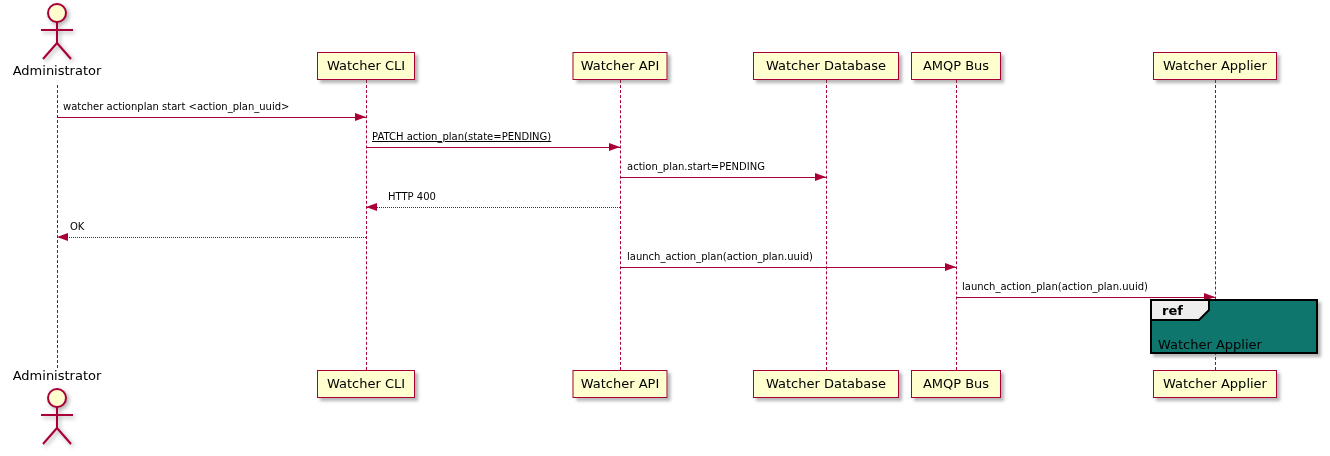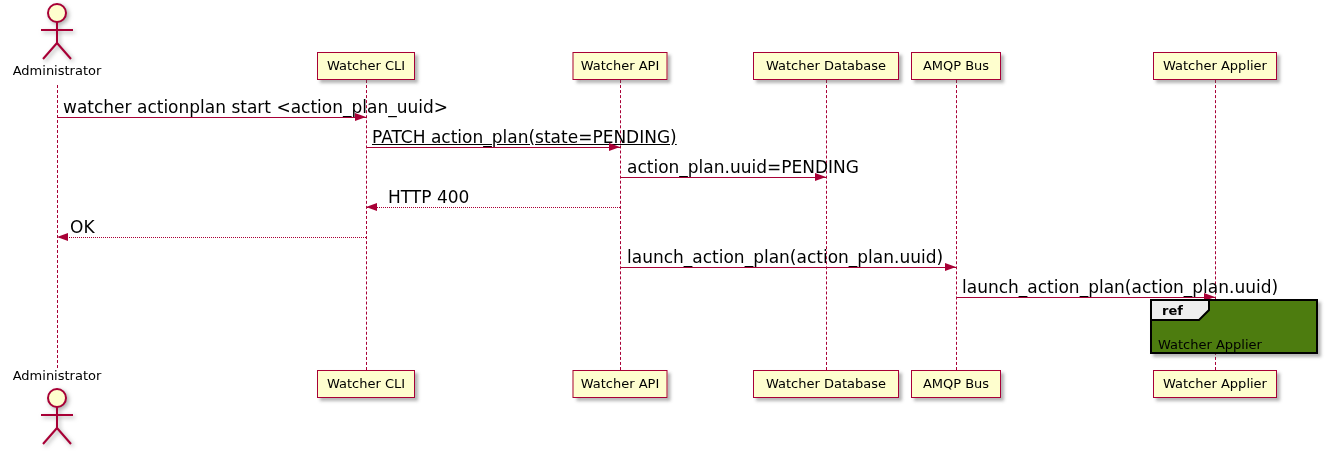--- a/index.html
+++ b/index.html
@@ -9,31 +9,31 @@
   }
   .pbox{
     position:absolute; box-sizing:border-box; height:28px; top:52px;
     transform:translateX(-50%);
     background:#FEFECE; border:1.5px solid #A80036;
     box-shadow:3px 3px 3px rgba(90,90,90,0.45);
     font-size:13px; line-height:25px; text-align:center; white-space:nowrap;
   }
   .pbox.bottom{top:370px;}
   .lifeline{position:absolute; width:0; border-left:1px dashed #A80036;}
-  .msg-label{position:absolute; font-size:17px; line-height:14px; white-space:nowrap;}
+  .msg-label{position:absolute; font-size:10px; line-height:14px; white-space:nowrap;}
   .msg-line{position:absolute; height:0; border-top:1px solid #A80036;}
   .msg-line.return{border-top-style:dotted;}
   .ah{position:absolute; width:0; height:0; border-top:4px solid transparent; border-bottom:4px solid transparent;}
   .ah.right{border-left:11px solid #A80036;}
   .ah.left{border-right:11px solid #A80036;}
   .actor-label{position:absolute; font-size:13px; width:140px; text-align:center; transform:translateX(-50%);}
   .actor-figure{position:absolute; filter:drop-shadow(2.5px 2.5px 2px rgba(90,90,90,0.5));}
   .ref-frame{
     position:absolute; left:1150px; top:299px; width:168px; height:55px;
-    box-sizing:border-box; background:#4d7c0f; border:2px solid #000;
+    box-sizing:border-box; background:#0f766e; border:2px solid #000;
     box-shadow:3px 3px 3px rgba(90,90,90,0.45); z-index:5;
   }
   .ref-tab{position:absolute; left:-2px; top:-2px; width:62px; height:22px;}
   .ref-keyword{position:absolute; left:10px; top:1px; font-size:13px; font-weight:bold; line-height:17px;}
   .ref-line{position:absolute; left:6px; font-size:13px; line-height:16px; white-space:nowrap;}
   .ref-line.l1{top:20px;}
   .ref-line.l2{top:36px;}
 </style>
 </head>
 <body>
@@ -63,21 +63,21 @@
   <div class="pbox" style="left:1215px;width:124px;"><span>Watcher Applier</span></div>
 
   <div class="msg-label" style="left:63px; top:100px;">watcher actionplan start &lt;action_plan_uuid&gt;</div>
   <div class="msg-line" style="left:57px; top:117px; width:309px;"></div>
   <div class="ah right" style="left:355px; top:113px;"></div>
 
   <div class="msg-label" style="left:372px; top:130px;text-decoration:underline;">PATCH action_plan(state=PENDING)</div>
   <div class="msg-line" style="left:366px; top:147px; width:254px;"></div>
   <div class="ah right" style="left:609px; top:143px;"></div>
 
-  <div class="msg-label" style="left:627px; top:160px;">action_plan.uuid=PENDING</div>
+  <div class="msg-label" style="left:627px; top:160px;">action_plan.start=PENDING</div>
   <div class="msg-line" style="left:620px; top:177px; width:206px;"></div>
   <div class="ah right" style="left:815px; top:173px;"></div>
 
   <div class="msg-label" style="left:388px; top:190px;">HTTP 400</div>
   <div class="msg-line return" style="left:366px; top:207px; width:254px;"></div>
   <div class="ah left" style="left:366px; top:203px;"></div>
 
   <div class="msg-label" style="left:70px; top:220px;">OK</div>
   <div class="msg-line return" style="left:57px; top:237px; width:309px;"></div>
   <div class="ah left" style="left:57px; top:233px;"></div>

